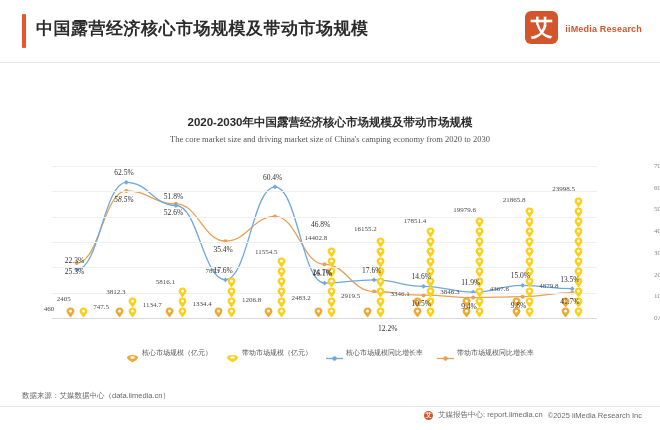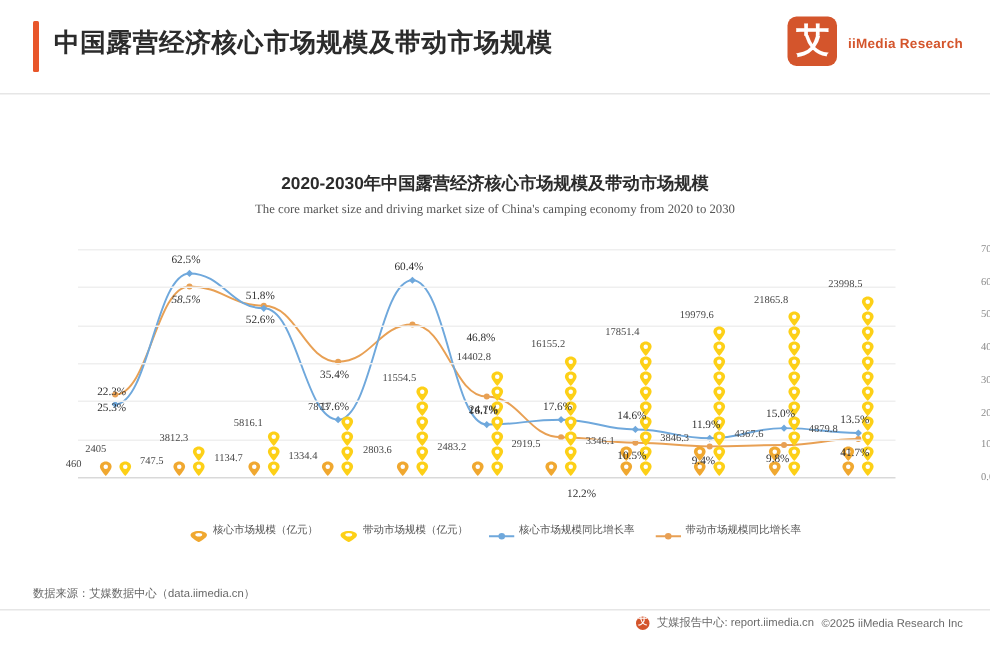--- a/index.html
+++ b/index.html
@@ -277,21 +277,21 @@
     </div>
     <div class="stack-label" style="left: 153.409px; top: 101.11px;">7873</div>
     <div class="stack" style="left: 211.955px;">
       <div class="pin">
         <svg width="9" height="11" viewBox="0 0 9 11">
           <path d="M4.5 0.6 C2.2 0.6 0.6 2.2 0.6 4.2 C0.6 6.2 4.5 10.4 4.5 10.4 C4.5 10.4 8.4 6.2 8.4 4.2 C8.4 2.2 6.8 0.6 4.5 0.6 Z" fill="#F0A830"></path>
           <circle cx="4.5" cy="4.1" r="1.5" fill="#ffffff"></circle>
         </svg>
       </div>
     </div>
-    <div class="stack-label" style="left: 189.955px; top: 130.159px;">2803.6</div>
+    <div class="stack-label" style="left: 189.955px; top: 130.159px;">1206.8</div>
     <div class="stack" style="left: 224.955px;">
       <div class="pin">
         <svg width="9" height="11" viewBox="0 0 9 11">
           <path d="M4.5 0.6 C2.2 0.6 0.6 2.2 0.6 4.2 C0.6 6.2 4.5 10.4 4.5 10.4 C4.5 10.4 8.4 6.2 8.4 4.2 C8.4 2.2 6.8 0.6 4.5 0.6 Z" fill="#FDD017"></path>
           <circle cx="4.5" cy="4.1" r="1.5" fill="#ffffff"></circle>
         </svg>
       </div>
       <div class="pin">
         <svg width="9" height="11" viewBox="0 0 9 11">
           <path d="M4.5 0.6 C2.2 0.6 0.6 2.2 0.6 4.2 C0.6 6.2 4.5 10.4 4.5 10.4 C4.5 10.4 8.4 6.2 8.4 4.2 C8.4 2.2 6.8 0.6 4.5 0.6 Z" fill="#FDD017"></path>

